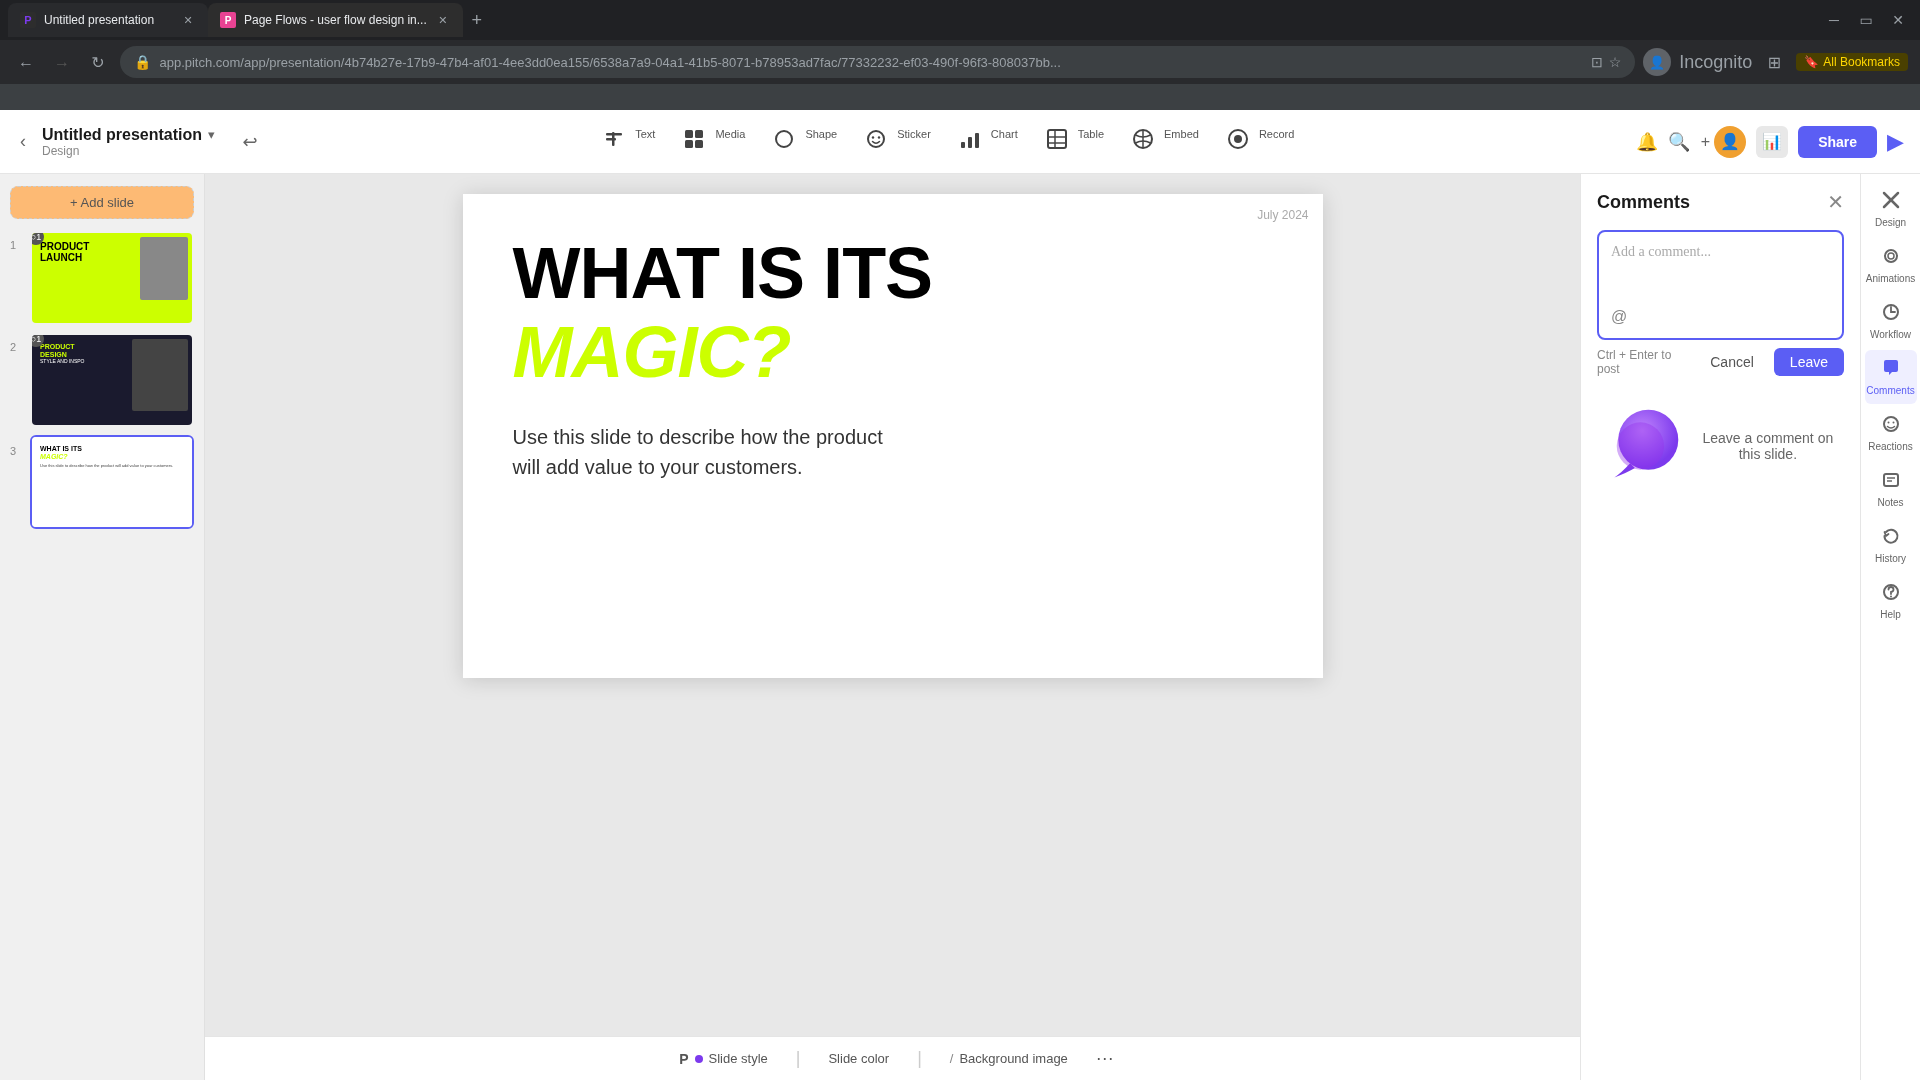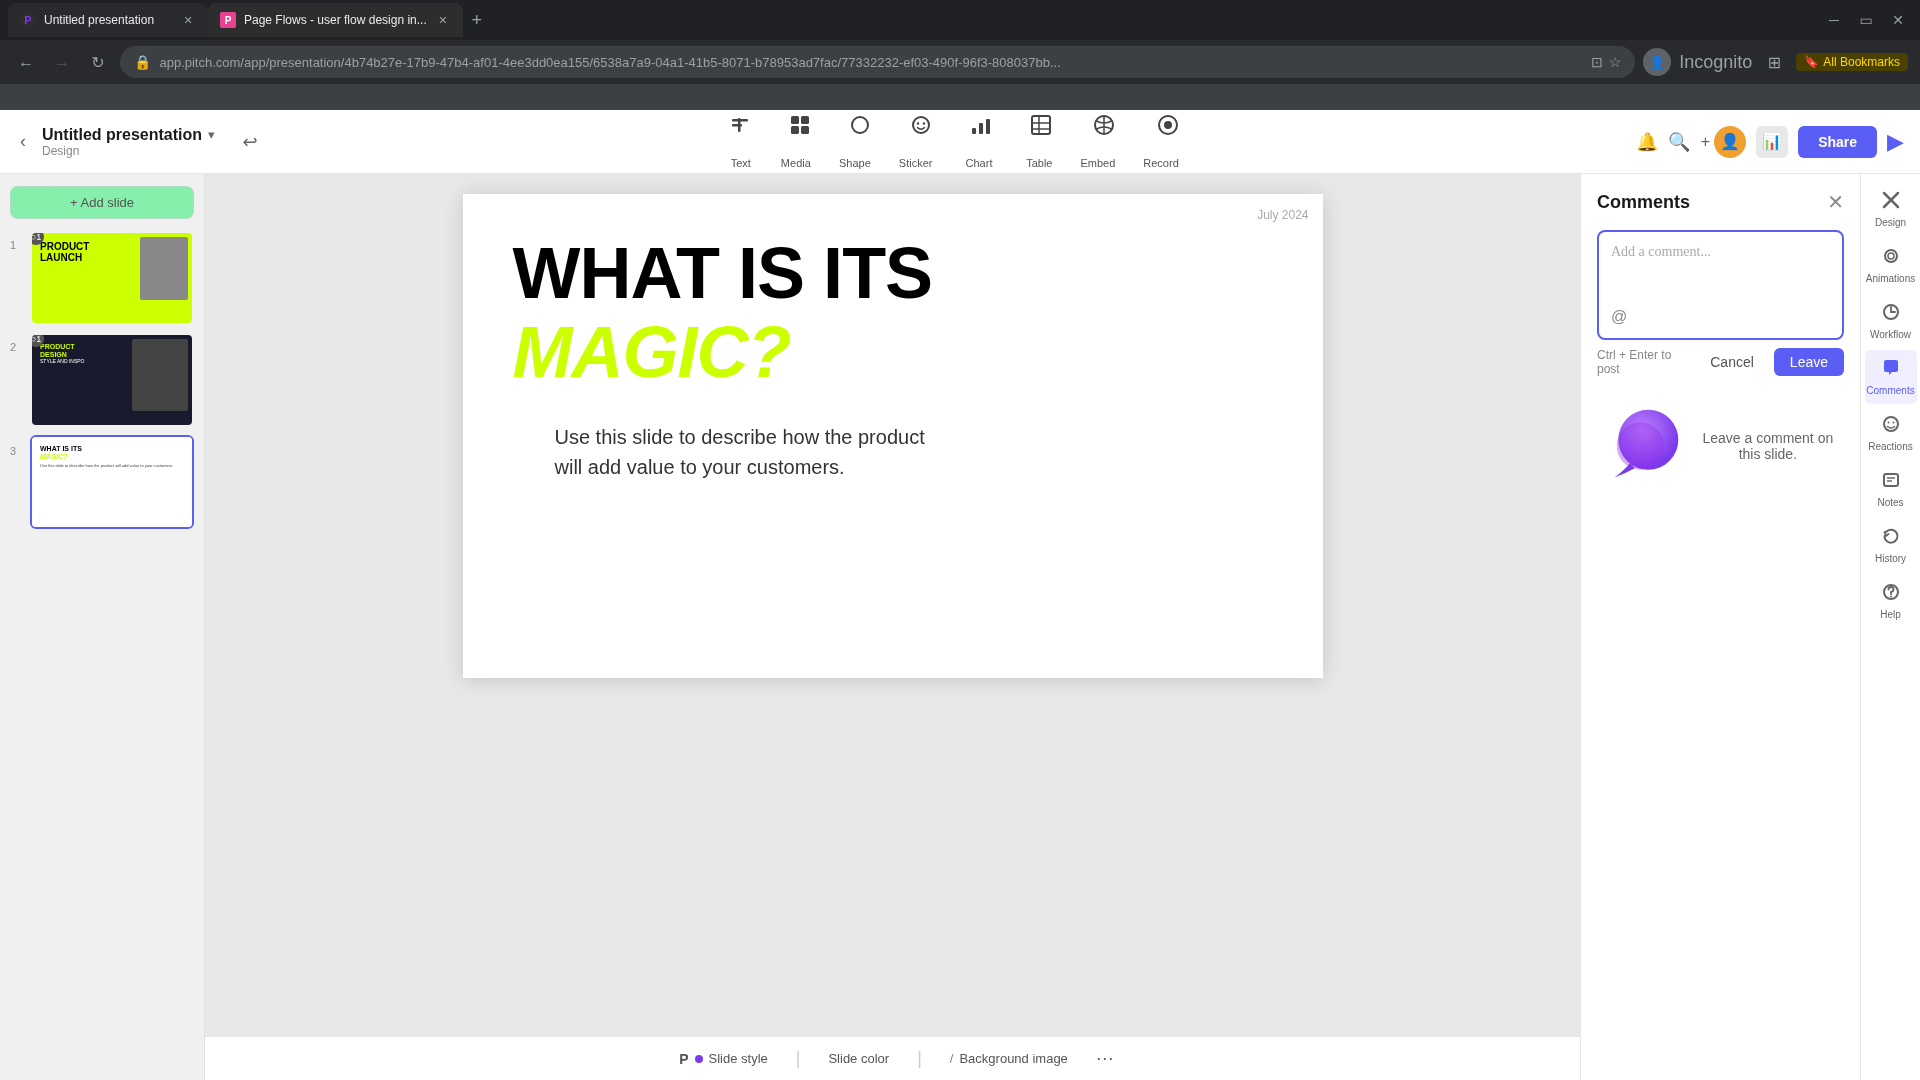--- a/index.html
+++ b/index.html
@@ -31,39 +31,39 @@
     .app { display: flex; flex-direction: column; height: 970px; background: #f8f8f8; }
 
     
     .app-header { display: flex; align-items: center; height: 64px; background: white; border-bottom: 1px solid #e5e5e5; padding: 0 16px; gap: 12px; }
     .back-btn { color: #666; font-size: 18px; cursor: pointer; padding: 4px; }
     .presentation-info { display: flex; flex-direction: column; }
     .presentation-title { font-size: 16px; font-weight: 600; color: #1a1a1a; }
     .presentation-private { font-size: 12px; color: #888; }
 
     .toolbar-center { display: flex; align-items: center; gap: 4px; margin: 0 auto; }
-    .toolbar-item { display: flex; flex-direction: column; align-items: flex-end; gap: 16px; padding: 6px 12px; border-radius: 6px; cursor: pointer; min-width: 56px; }
+    .toolbar-item { display: flex; flex-direction: row; align-items: flex-start; gap: 10px; padding: 6px 12px; border-radius: 6px; cursor: pointer; min-width: 56px; }
     .toolbar-icon { font-size: 20px; color: #444; }
     .toolbar-label { font-size: 11px; color: #555; }
 
     .toolbar-right { display: flex; align-items: center; gap: 10px; }
     .bell-icon { font-size: 18px; color: #555; cursor: pointer; }
     .search-icon { font-size: 18px; color: #555; cursor: pointer; }
     .add-btn { width: 32px; height: 32px; border-radius: 50%; background: #f0a030; display: flex; align-items: center; justify-content: center; color: white; font-size: 16px; cursor: pointer; }
     .stats-icon { width: 32px; height: 32px; background: #e8e8e8; border-radius: 6px; display: flex; align-items: center; justify-content: center; font-size: 16px; color: #555; cursor: pointer; }
     .share-btn { background: #5b5ef4; color: white; border: none; border-radius: 6px; padding: 8px 20px; font-size: 14px; font-weight: 600; cursor: pointer; }
     .play-btn { color: #5b5ef4; font-size: 22px; cursor: pointer; }
     .undo-btn { color: #666; font-size: 18px; cursor: pointer; padding: 4px; }
 
     
     .main-layout { display: flex; flex: 1; overflow: hidden; }
 
     
     .slides-panel { width: 205px; background: #f0f0f0; border-right: 1px solid #e0e0e0; overflow-y: auto; padding: 12px 10px; display: flex; flex-direction: column; gap: 8px; }
-    .add-slide-btn { display: flex; align-items: center; justify-content: center; gap: 6px; background: #86efac; border: 1.5px dashed #ccc; border-radius: 8px; padding: 8px; font-size: 13px; color: #555; cursor: pointer; margin-bottom: 4px; }
+    .add-slide-btn { display: flex; align-items: center; justify-content: center; gap: 6px; background: #fdba74; border: 1.5px dashed #ccc; border-radius: 8px; padding: 8px; font-size: 13px; color: #555; cursor: pointer; margin-bottom: 4px; }
 
     .slide-item { display: flex; align-items: flex-start; gap: 6px; cursor: pointer; }
     .slide-number { font-size: 11px; color: #888; min-width: 14px; padding-top: 8px; }
     .slide-thumb { border-radius: 6px; overflow: hidden; border: 2px solid transparent; flex: 1; position: relative; }
     .slide-thumb.active { border-color: #5b5ef4; }
     .slide-thumb-inner { width: 100%; aspect-ratio: 16/9; position: relative; }
 
     
     .slide1-bg { background: #ccff00; width: 100%; height: 100%; padding: 8px; position: relative; }
     .slide1-title { font-size: 9px; font-weight: 900; color: black; line-height: 1.1; }
@@ -341,21 +341,21 @@
       </div>
     </div>
 
     <div style="flex:1;display:flex;flex-direction:column;overflow:hidden;">
       <div class="canvas-area">
         <div class="slide-canvas">
           <span class="date-label">July 2024</span>
           <div class="slide-content">
             <div class="main-title">WHAT IS ITS</div>
             <div class="main-magic">MAGIC?</div>
-            <div class="main-desc" style="white-space:pre-line;margin-left:42px;">Use this slide to describe how the product
+            <div class="main-desc" style="white-space:pre-line;">Use this slide to describe how the product
 will add value to your customers.</div>
           </div>
         </div>
       </div>
       <div class="bottom-bar">
         <div class="bottom-item">
           <span style="font-weight:700;font-size:14px;">P</span>
           <span class="bottom-dot" style="background:#7c3aed;"></span>
           <span>Slide style</span>
         </div>

